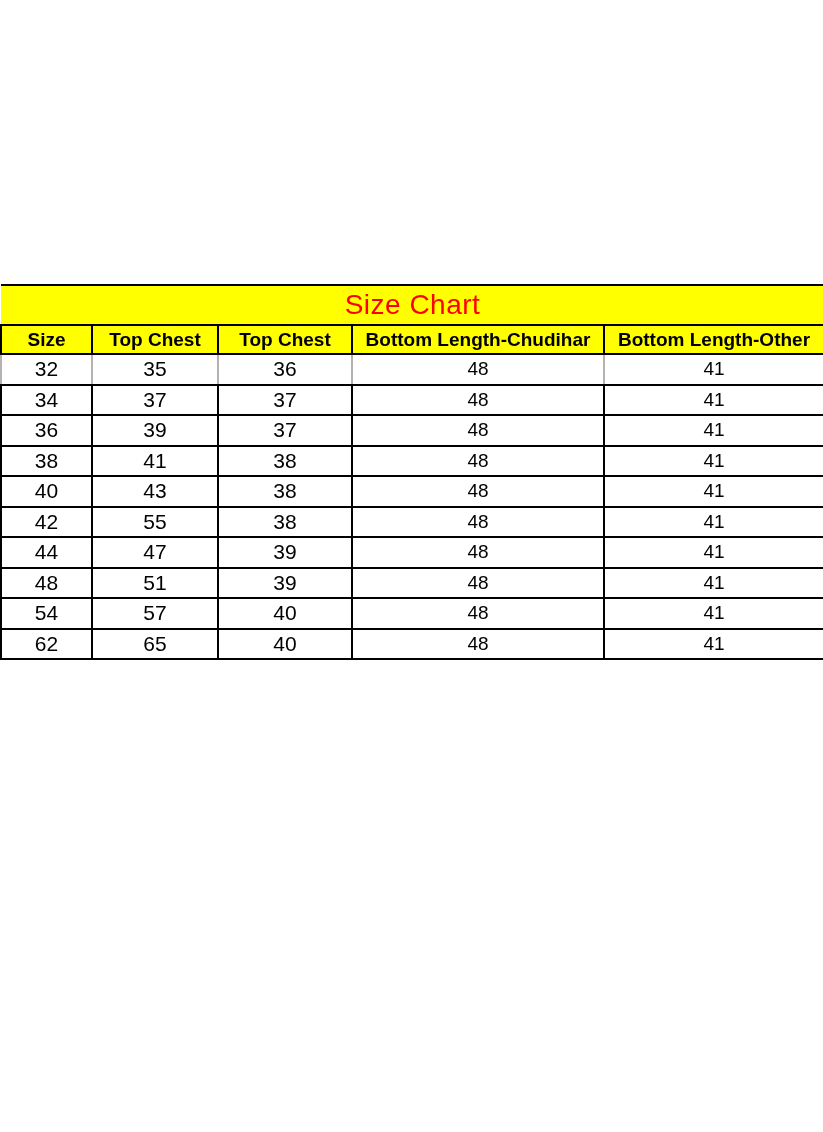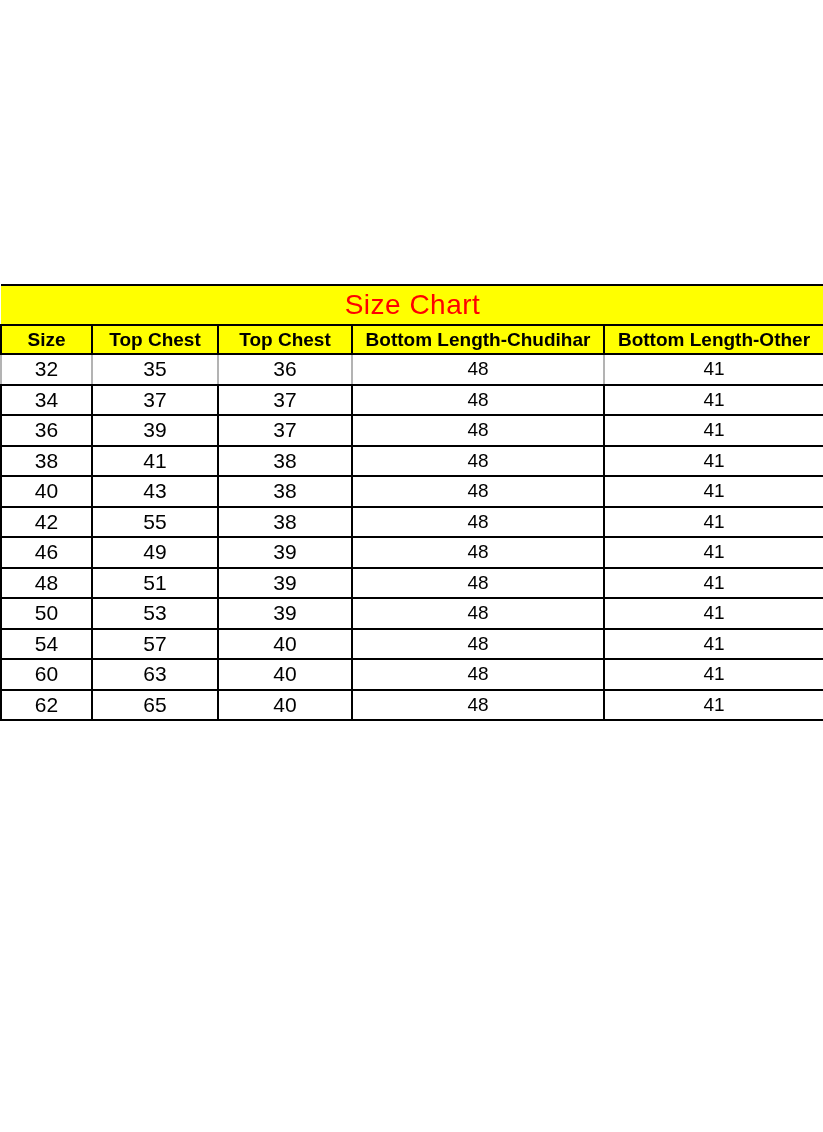--- a/index.html
+++ b/index.html
@@ -140,50 +140,36 @@
           <td class="small">41</td>
         </tr>
         <tr class="data">
           <td>42</td>
           <td>55</td>
           <td>38</td>
           <td class="small">48</td>
           <td class="small">41</td>
         </tr>
         <tr class="data">
-          <td>46</td>
-          <td>49</td>
+          <td>44</td>
+          <td>47</td>
           <td>39</td>
           <td class="small">48</td>
           <td class="small">41</td>
         </tr>
         <tr class="data">
           <td>48</td>
           <td>51</td>
           <td>39</td>
           <td class="small">48</td>
           <td class="small">41</td>
         </tr>
         <tr class="data">
-          <td>50</td>
-          <td>53</td>
-          <td>39</td>
-          <td class="small">48</td>
-          <td class="small">41</td>
-        </tr>
-        <tr class="data">
           <td>54</td>
           <td>57</td>
-          <td>40</td>
-          <td class="small">48</td>
-          <td class="small">41</td>
-        </tr>
-        <tr class="data">
-          <td>60</td>
-          <td>63</td>
           <td>40</td>
           <td class="small">48</td>
           <td class="small">41</td>
         </tr>
         <tr class="data">
           <td>62</td>
           <td>65</td>
           <td>40</td>
           <td class="small">48</td>
           <td class="small">41</td>

